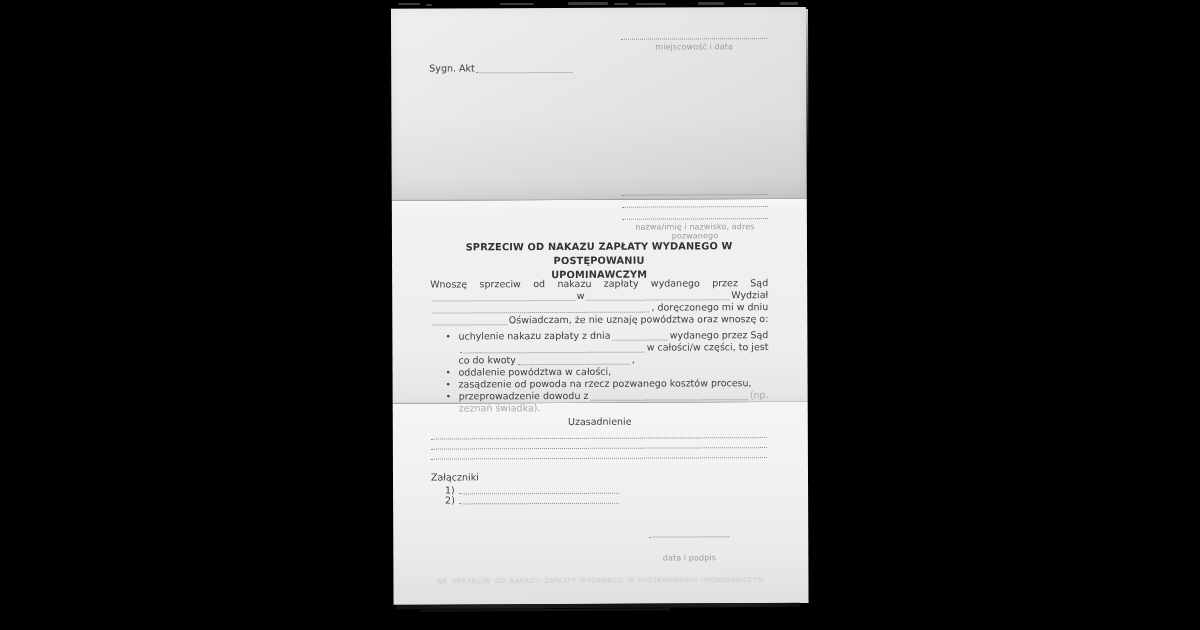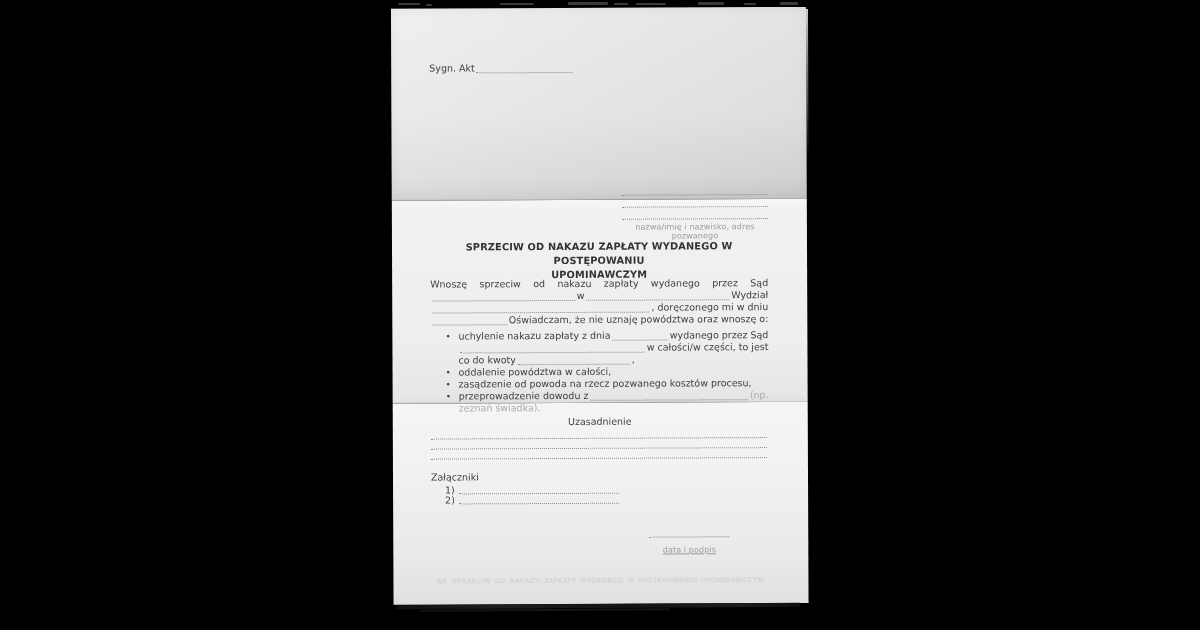--- a/index.html
+++ b/index.html
@@ -83,21 +83,21 @@
   .uzas-lines .fline { height:10px; }
 
   .zal-label { top:463px; left:38px; line-height:11px; }
   .zal-items { top:477px; left:52px; width:200px; }
   .zal-row { display:flex; align-items:baseline; height:10px; line-height:10px; }
   .zal-num { width:14px; }
   .zal-dots { width:160px; align-self:flex-end; height:2px; border-bottom:1px dotted #8d8d8d; margin-bottom:1px; }
 
   .sign-block { top:518px; right:79px; width:80px; }
   .sign-block .fline { height:12px; }
-  .sign-block .flabel { margin-top:8px;text-decoration:underline; }
+  .sign-block .flabel { margin-top:16px; }
 
   .faint-footer { top:569px; left:38px; width:338px; text-align:center;
     font-size:6.8px; color:#c2c2c1; letter-spacing:.4px; word-spacing:1px;
     filter:blur(0.6px); opacity:.8; white-space:nowrap; overflow:hidden; }
 </style>
 </head>
 <body>
 
 <div class="top-fragments">
   <div class="frag" style="left:6px;  top:1px; width:22px;"></div>
@@ -114,20 +114,24 @@
 <div class="paper">
   <div class="sec sec-top"></div>
   <div class="sec sec-mid"></div>
   <div class="sec sec-bottom"></div>
   <div class="crease crease-1"></div>
   <div class="crease crease-2"></div>
   <div class="edge-highlight"></div>
 
   <div class="content">
 
+    <div class="abs f-place">
+      <div class="fline"></div>
+      <div class="flabel">miejscowość i data</div>
+    </div>
 
     <div class="abs f-sygn jrow">
       <span class="nw">Sygn. Akt</span>
       <span class="dfix" style="width:96px;"></span>
     </div>
 
 
 
     <div class="abs f-pozw">
       <div class="fline"></div>

